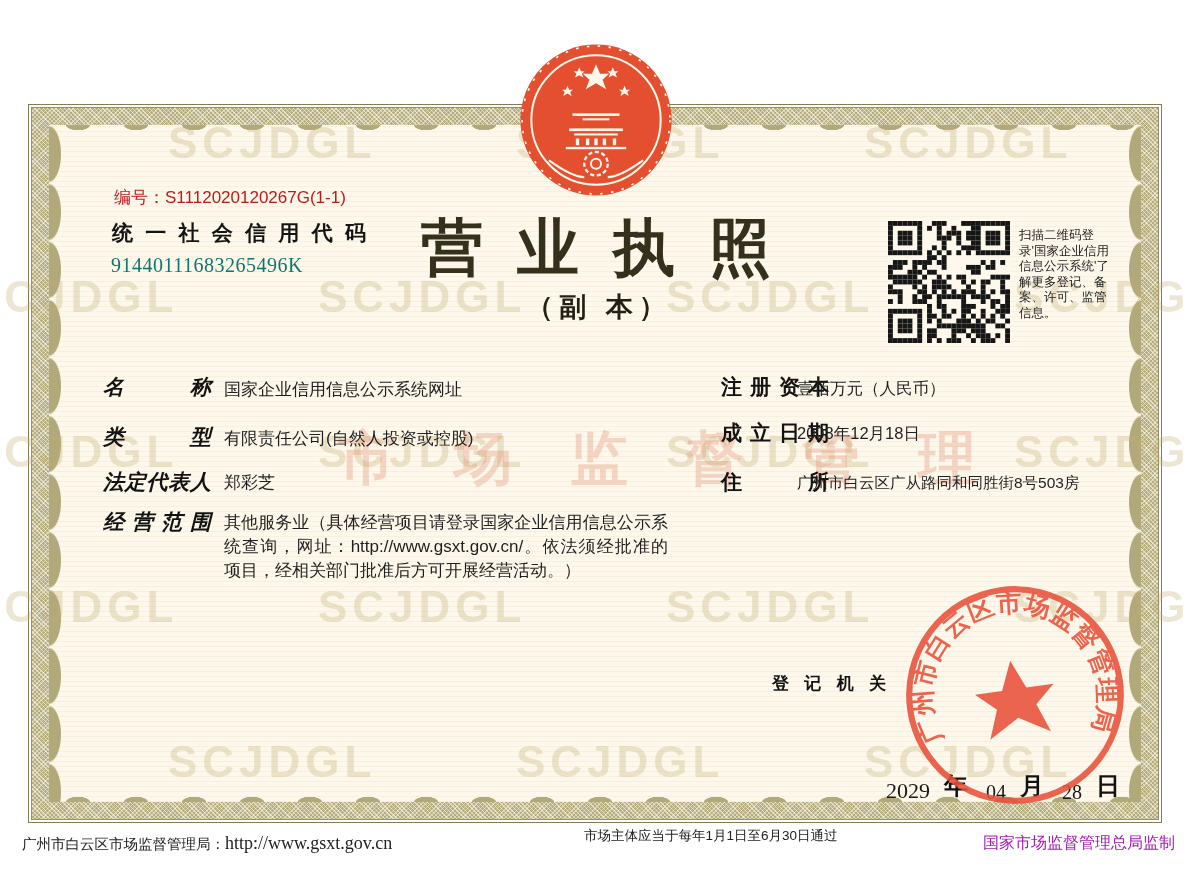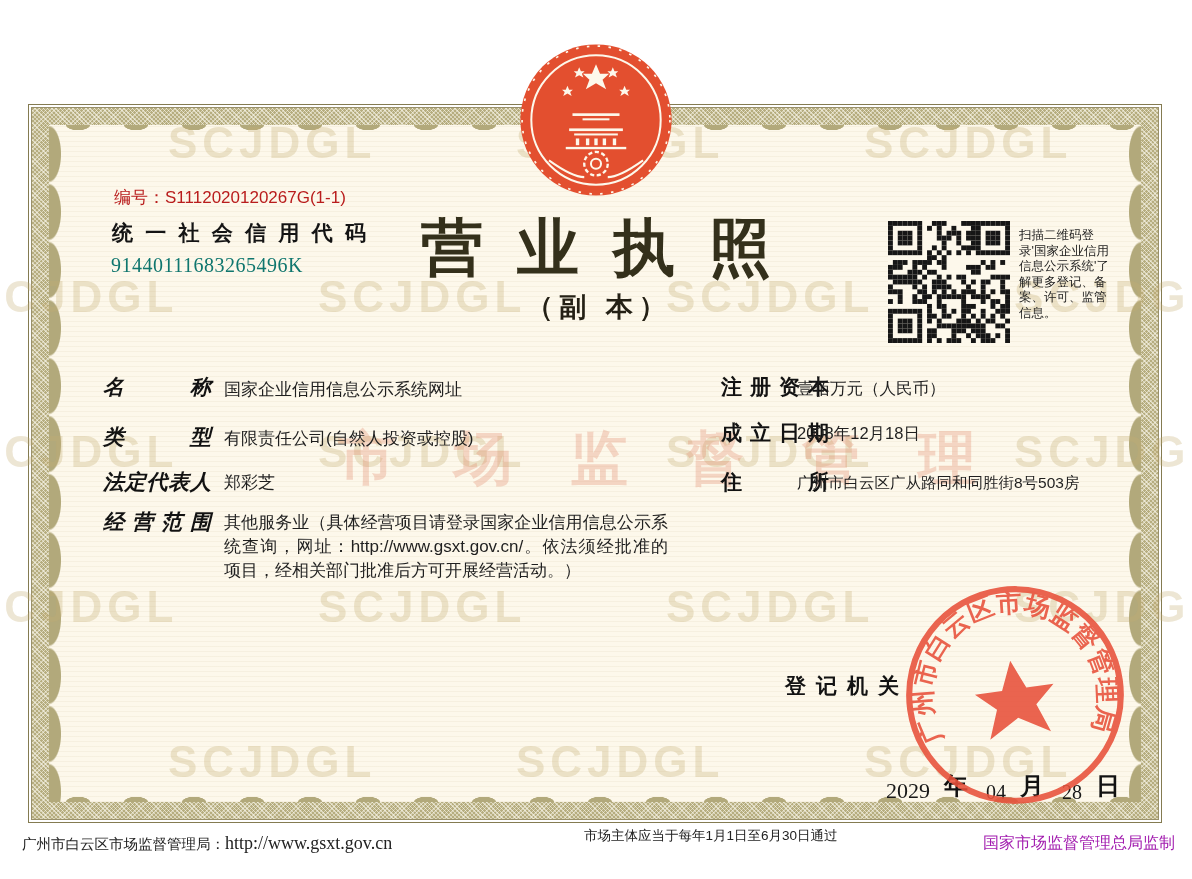--- a/index.html
+++ b/index.html
@@ -75,22 +75,22 @@
   .flabel{position:absolute;font-size:21px;font-weight:600;color:#121212;
     text-align:justify;text-align-last:justify;z-index:3;}
   .fvalue{position:absolute;font-size:17px;color:#1f1f1f;z-index:3;}
   .lbl-l{left:103px;width:108px;font-style:italic;}
   .val-l{left:224px;}
   .lbl-r{left:673px;width:108px;margin-left:48px;}
   .val-r{left:797px;}
   .scope-val{width:444px;line-height:24px;text-align:justify;}
 
   
-  .authority{left:772px;top:672px;width:114px;font-size:21px;font-weight:600;color:#121212;
-    text-align:justify;text-align-last:justify;z-index:3;margin-left:13px;}
+  .authority{left:772px;top:672px;width:114px;font-size:17px;font-weight:600;color:#121212;
+    text-align:justify;text-align-last:justify;z-index:3;}
   .dateline{left:886px;top:744px;z-index:3;display:flex;align-items:flex-end;white-space:nowrap;}
   .date-num{font-family:"Liberation Serif","DejaVu Serif",serif;font-size:22px;color:#181818;padding-bottom:1px;}
   .date-unit{font-size:24px;font-weight:600;color:#121212;margin:0 0 3px 14px;}
   .date-num.small{font-size:20px;margin-left:18px;margin-top:37px;}
 
   
   .stamp{left:898px;top:578px;width:234px;height:234px;z-index:4;transform:rotate(-8deg);opacity:.88;}
 
   
   .footer-left{left:22px;top:833px;font-size:14.5px;color:#222;z-index:3;white-space:nowrap;}

